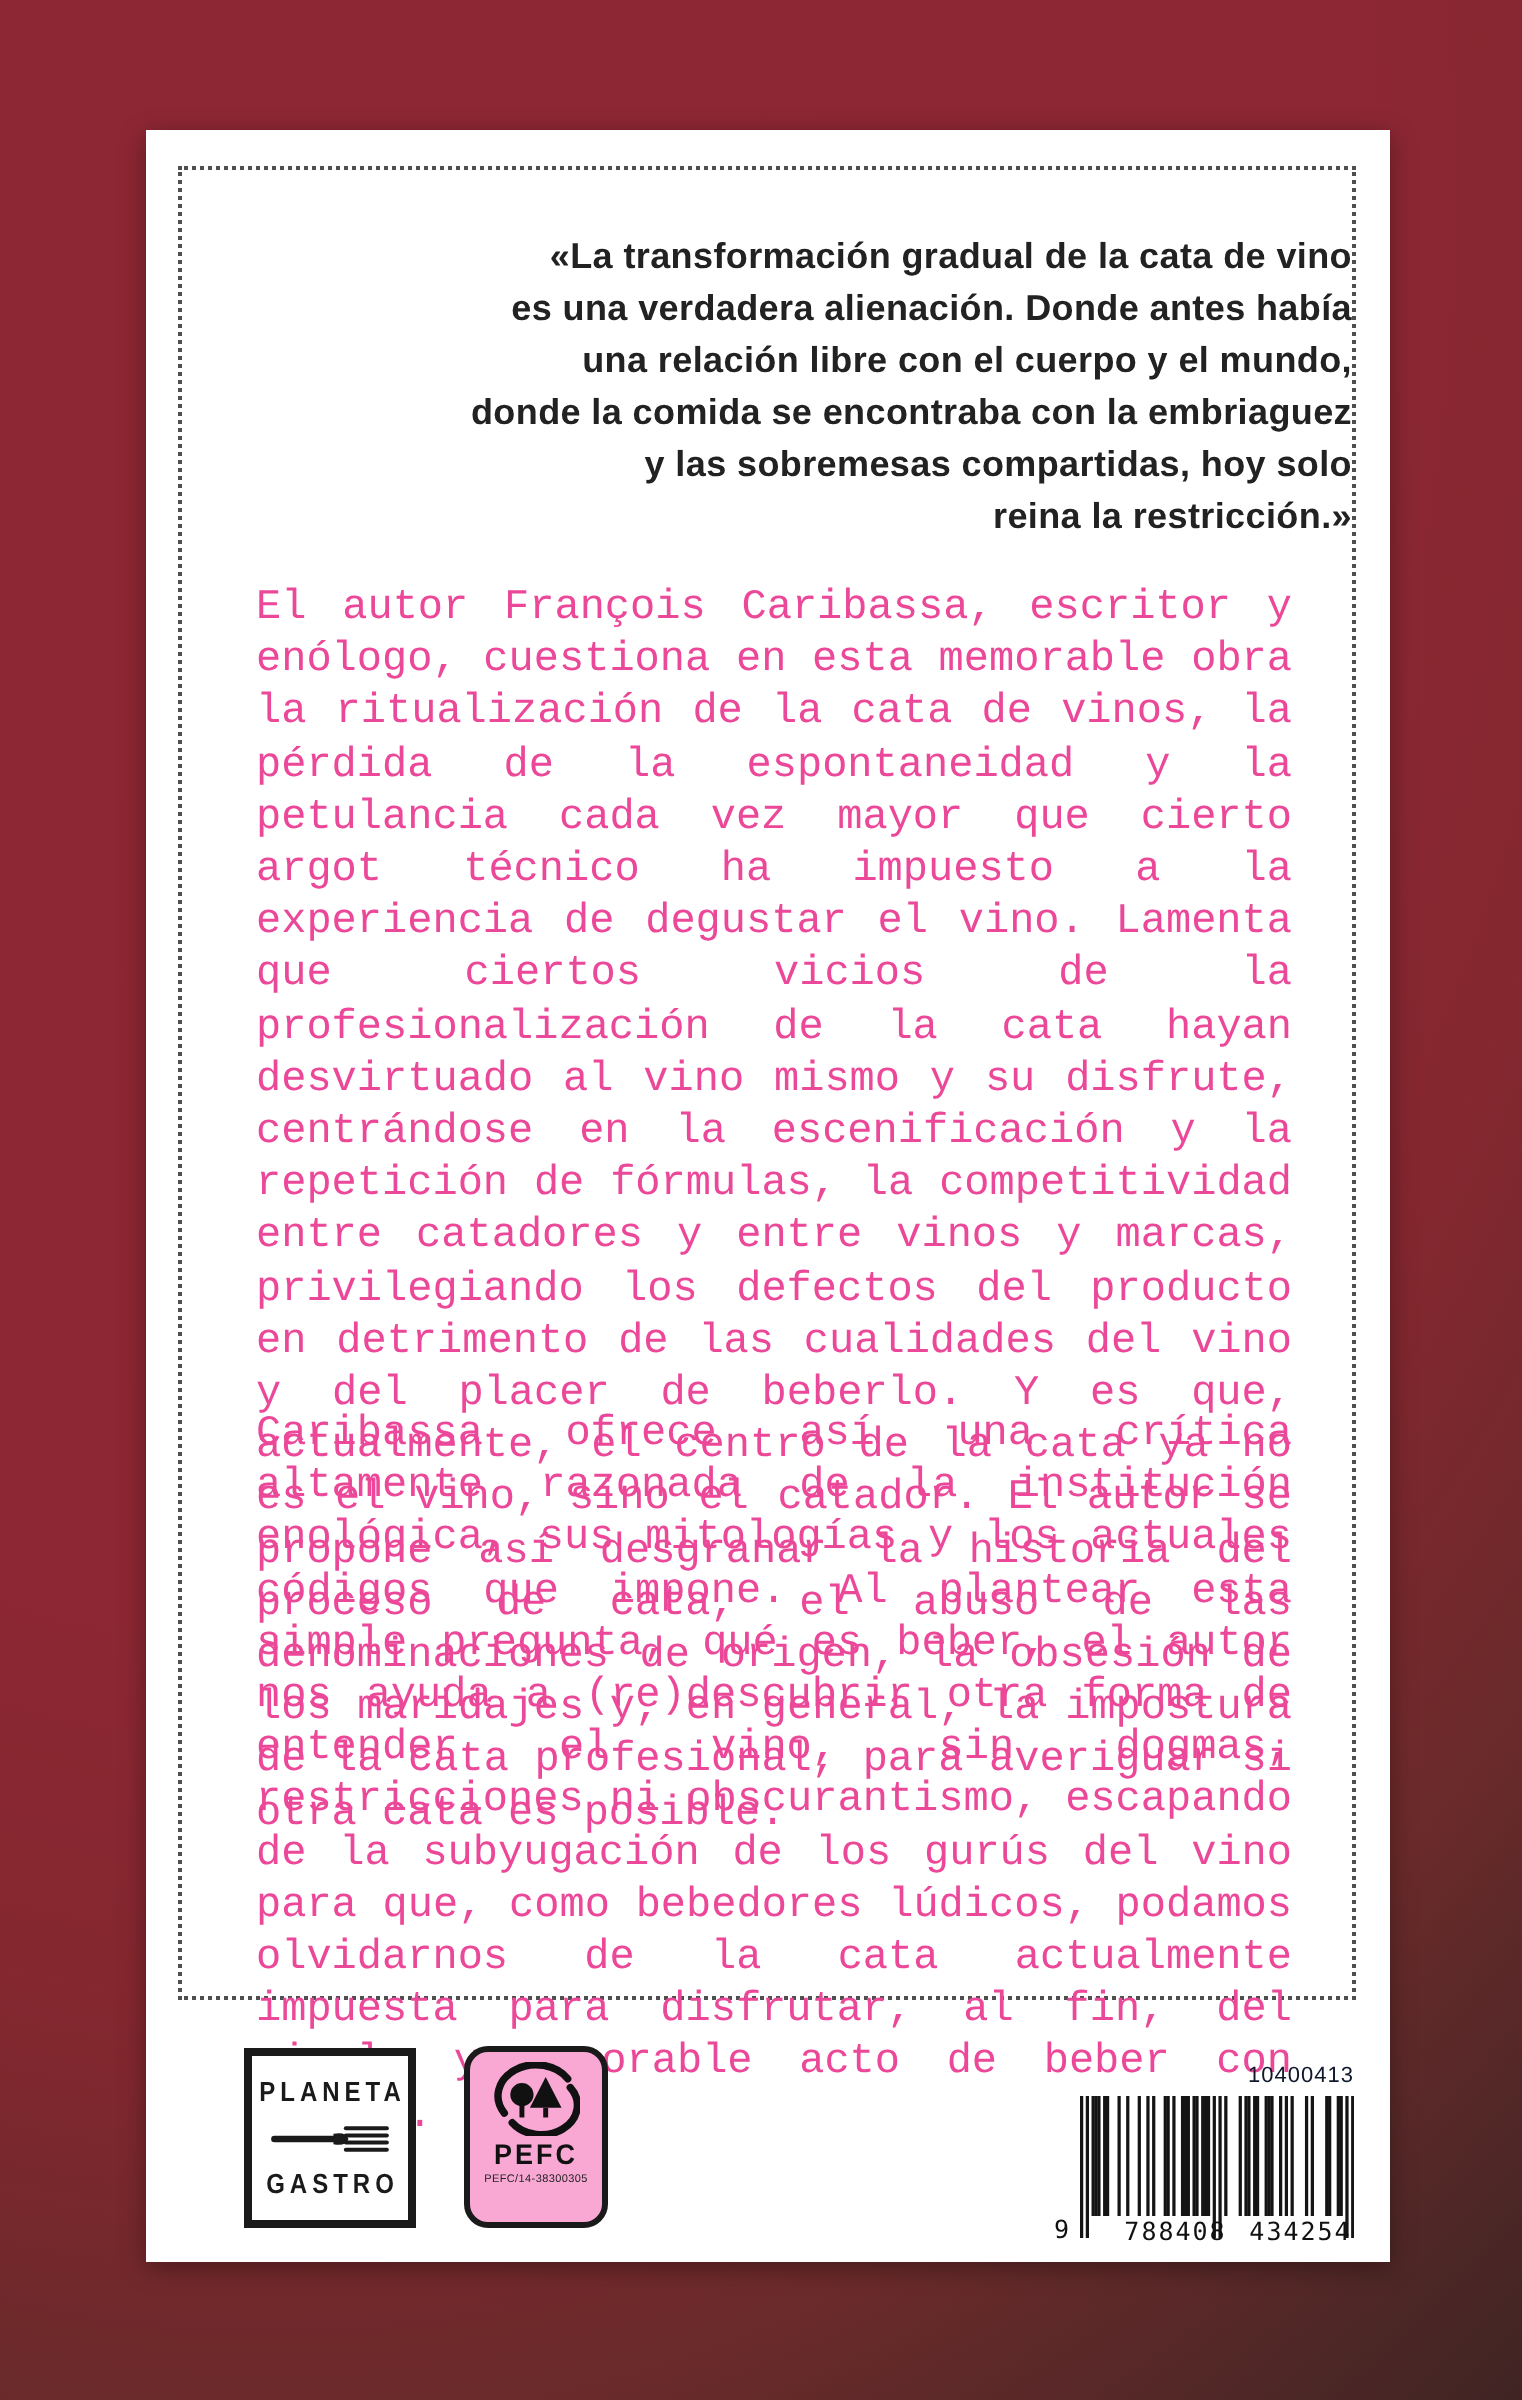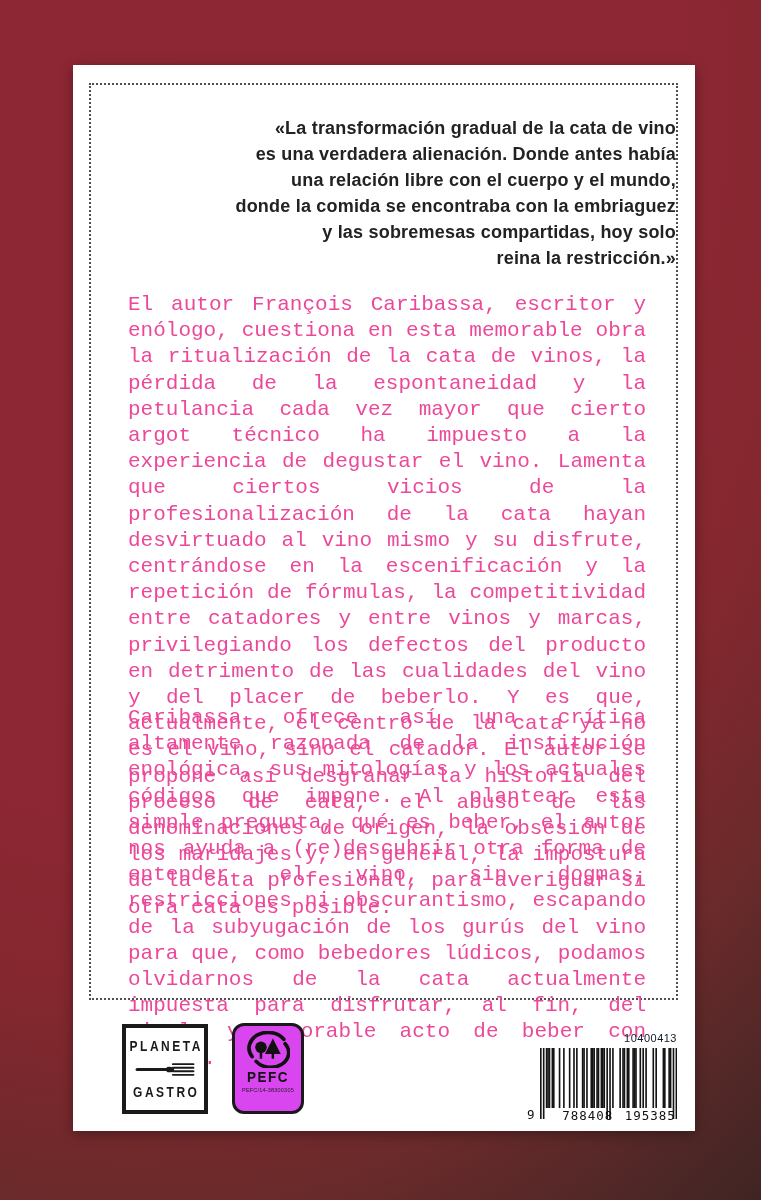--- a/index.html
+++ b/index.html
@@ -50,21 +50,21 @@
     display:flex;flex-direction:column;align-items:center;justify-content:space-evenly;
     padding:2px 0;
     margin-left:36px;
   }
   .planeta .pub-line{
     font-weight:bold;font-size:12px;letter-spacing:2.5px;color:#1a1a1a;
     transform:scaleY(1.15);white-space:nowrap;text-indent:2.5px;
   }
   .fork-svg{width:62px;height:15px;display:block;}
   .pefc{
-    width:66px;height:80px;border:3px solid #1a1a1a;border-radius:12px;background:#d946ef;
+    width:66px;height:80px;border:3px solid #1a1a1a;border-radius:12px;background:#f9a8d4;
     display:flex;flex-direction:column;align-items:center;justify-content:flex-start;
     padding-top:5px;box-sizing:content-box;
   }
   .pefc-emblem{width:44px;height:37px;display:block;}
   .pefc-name{
     font-weight:bold;font-size:13.5px;letter-spacing:1.5px;color:#111;
     margin-top:2px;transform:scaleY(1.05);
   }
   .pefc-code{
     font-size:5.5px;color:#222;margin-top:2px;letter-spacing:0.2px;white-space:nowrap;
@@ -183,19 +183,19 @@
             <rect x="122.58" y="0" width="1.62" height="60" fill="#141414"></rect>
             <rect x="124.02" y="0" width="1.62" height="60" fill="#141414"></rect>
             <rect x="128.35" y="0" width="1.62" height="60" fill="#141414"></rect>
             <rect x="129.79" y="0" width="1.62" height="60" fill="#141414"></rect>
             <rect x="132.67" y="0" width="1.62" height="71" fill="#141414"></rect>
             <rect x="135.56" y="0" width="1.62" height="71" fill="#141414"></rect>
           </svg>
         <span class="bc-prefix">9</span>
         <div class="bc-digits">
           <span class="grp1">788408</span>
-          <span class="grp2">195385</span>
+          <span class="grp2">434254</span>
         </div>
       </div>
     </div>
 
   </div>
 </div>
 
 </body></html>

